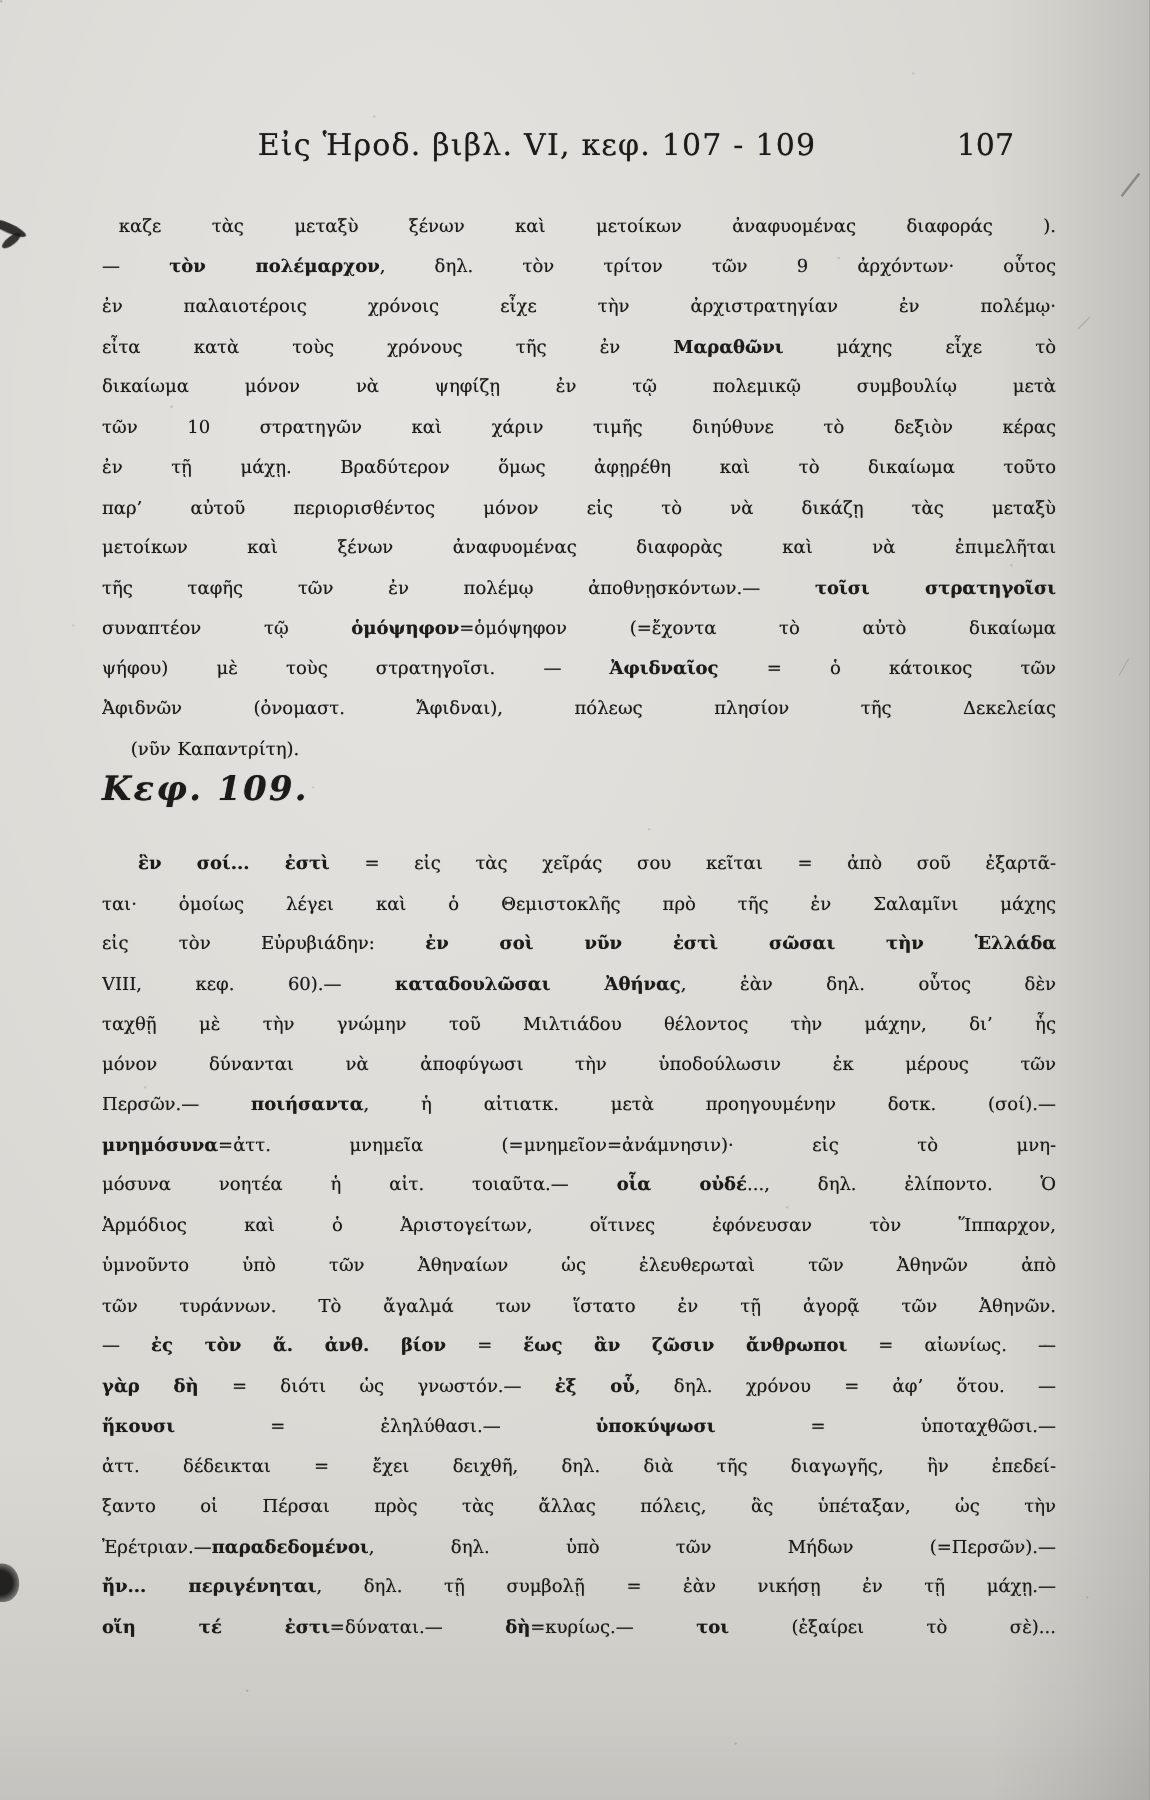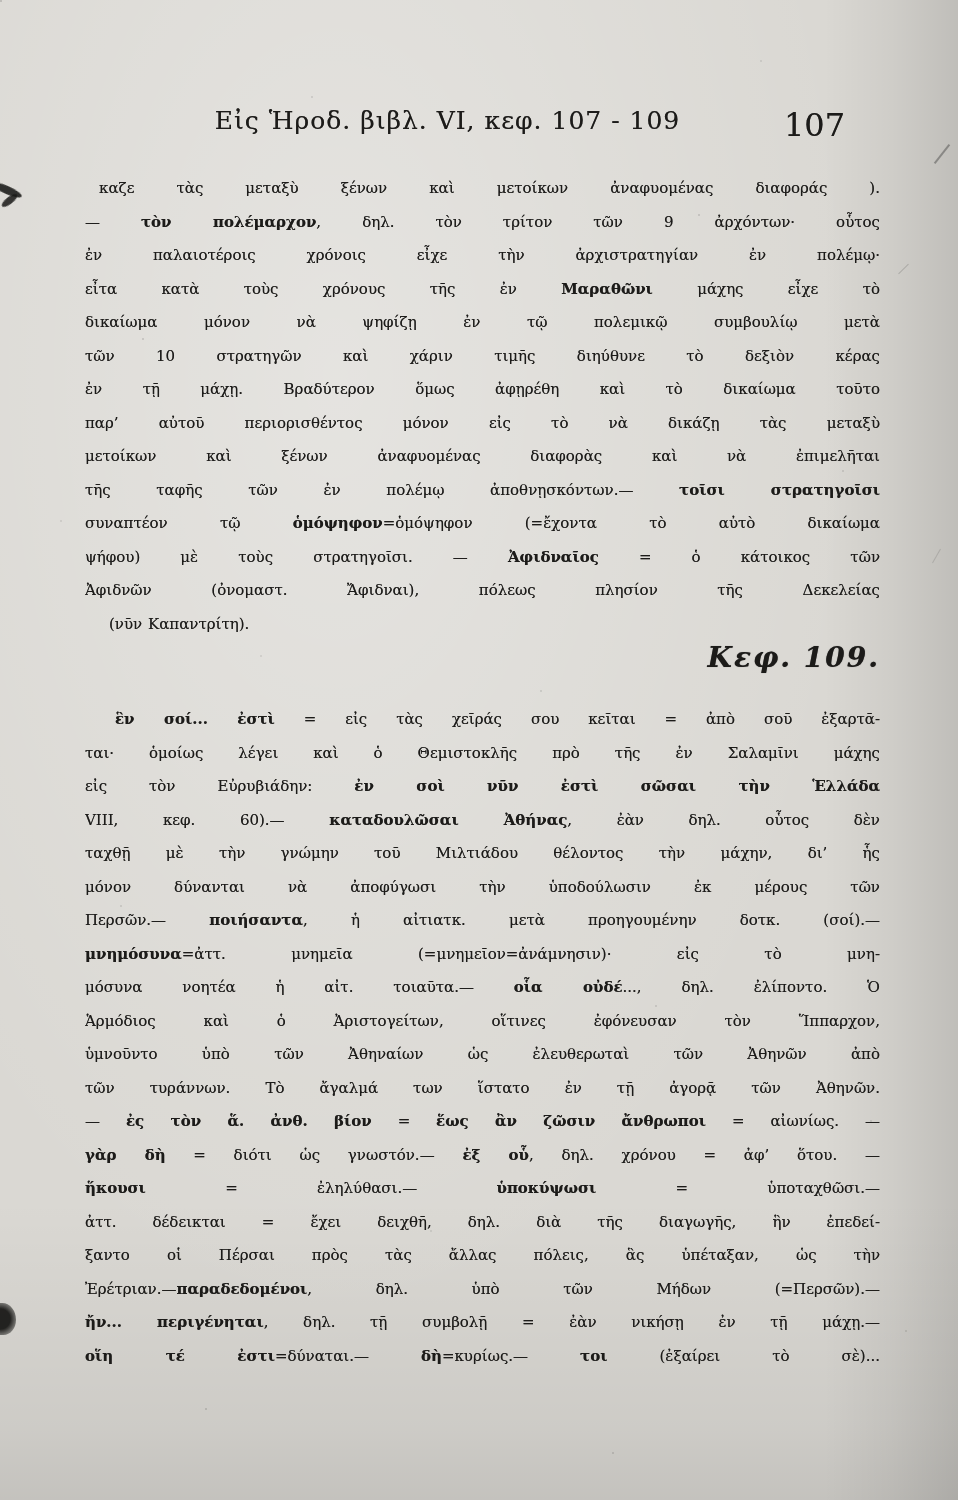--- a/index.html
+++ b/index.html
@@ -19,36 +19,36 @@
   .running-head{
     position:absolute; top:106px; left:85px; width:795px; height:36px;
   }
   .running-title{
     position:absolute; left:0; right:70px; text-align:center;
     font-size:25px; letter-spacing:1px; white-space:nowrap;
     text-shadow:0 0 .6px rgba(25,25,25,.65);
   }
   .page-number{
     position:absolute; right:35px; top:0;
-    font-size:32px; text-shadow:0 0 .6px rgba(25,25,25,.65);
+    font-size:25px; text-shadow:0 0 .6px rgba(25,25,25,.65);
   }
   .textblock{position:absolute; left:85px; width:795px;}
   .textblock-1{top:172px;}
   .textblock-2{top:703px;}
   .tline{
     height:33.5px; line-height:33.5px; font-size:15px;
     text-align:justify; text-align-last:justify;
     overflow:hidden; white-space:normal; word-spacing:1px;
     text-shadow:0 0 .6px rgba(25,25,25,.6);
   }
   .tline.left{text-align:left; text-align-last:left;margin-left:24px;}
   .lemma{font-weight:700;}
   .chapter-heading{
     position:absolute; top:641px; left:85px; width:795px;
-    text-align:right; font-size:28px; font-weight:700; font-style:italic;
+    text-align:left; font-size:28px; font-weight:700; font-style:italic;
     letter-spacing:2px; text-shadow:0 0 .7px rgba(25,25,25,.7);
   }
   
   .mark{position:absolute; background:#191917; pointer-events:none;}
   .mark-streak-a{left:-9px; top:186px; width:32px; height:8px; border-radius:50%; transform:rotate(24deg); opacity:.88; filter:blur(.4px);}
   .mark-streak-b{left:0px;  top:197px; width:19px; height:7px; border-radius:50%; transform:rotate(-38deg); opacity:.85; filter:blur(.4px);}
   .mark-blob{
     left:-10px; top:1303px; width:26px; height:32px;
     background:radial-gradient(ellipse at 40% 50%, #141412 45%, rgba(20,20,18,.55) 70%, rgba(20,20,18,0) 100%);
     border-radius:45% 60% 55% 50%; opacity:.92; filter:blur(.5px);

